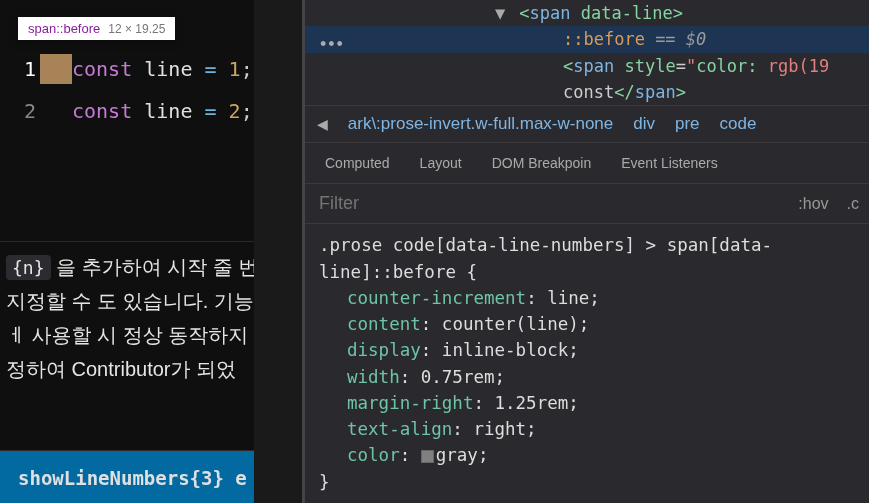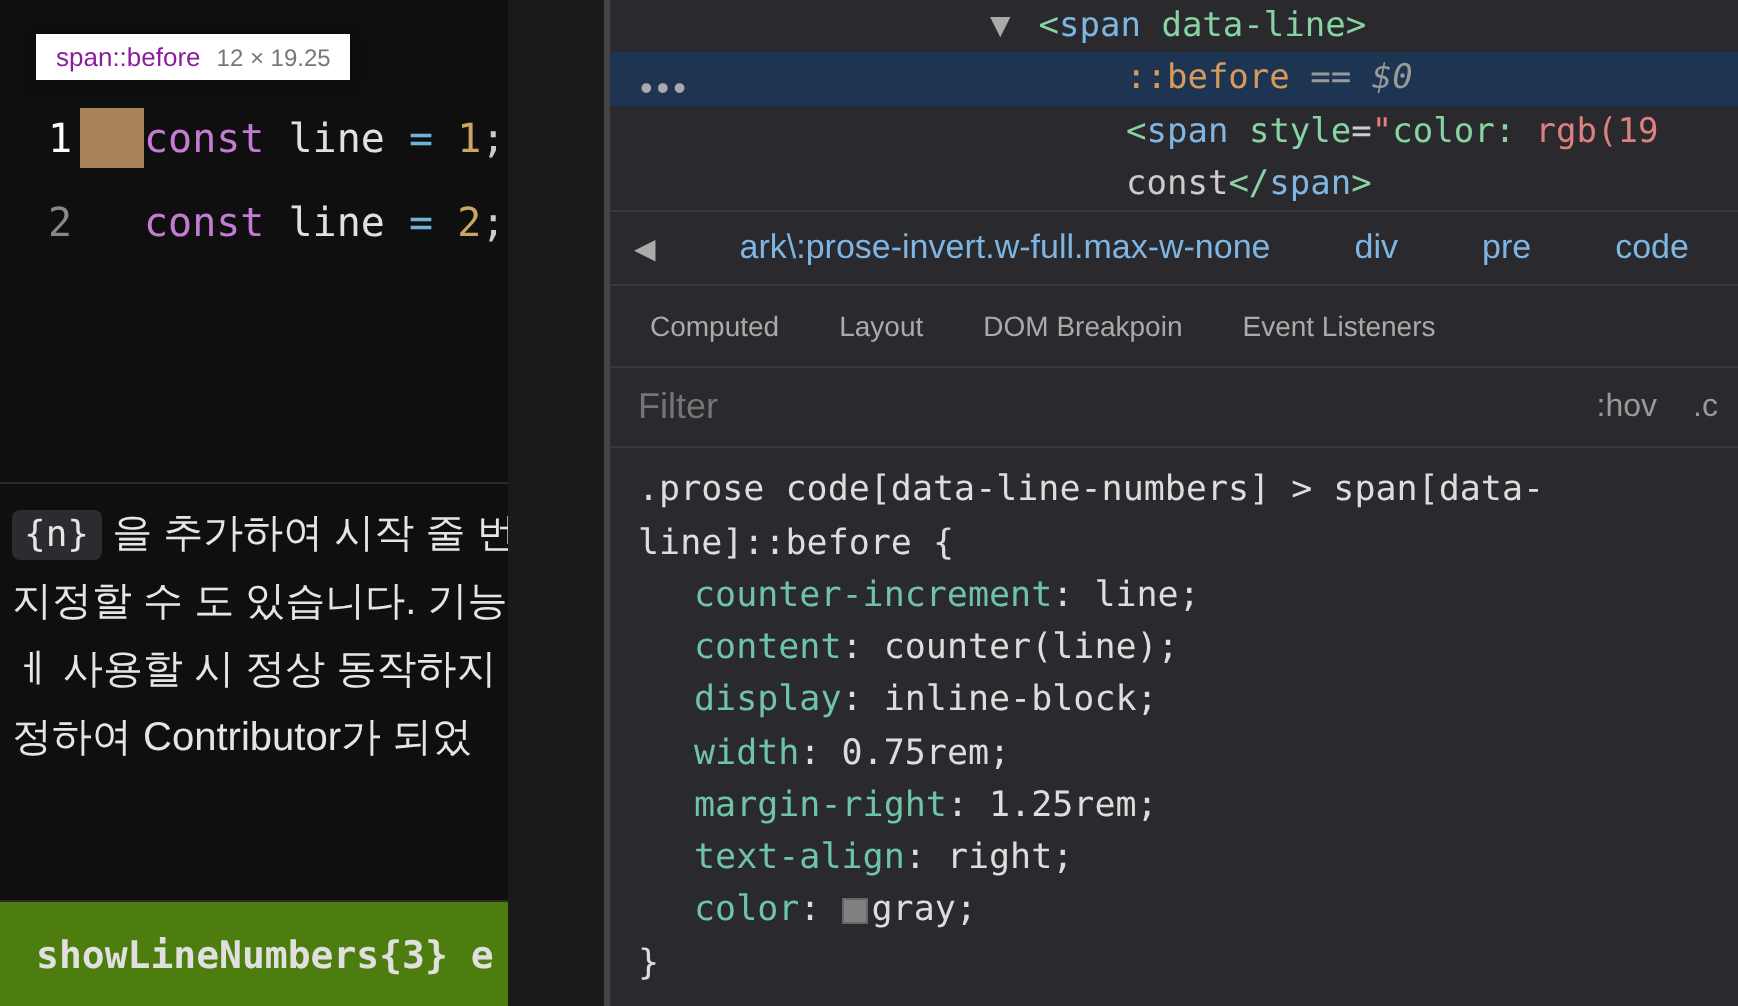--- a/index.html
+++ b/index.html
@@ -49,21 +49,21 @@
       border-top: 1px solid #2a2a2a;
       margin-top: 43px;
     }
     .prose-area .code-tag {
       background: #2c2c30; padding: 2px 6px; border-radius: 4px;
       font-family: Consolas, monospace; font-size: 18px;
     }
     .bottom-code {
       position: absolute; bottom: 0; left: 0;
       width: 302px; padding: 16px 18px 14px 18px;
-      background: #4d7c0f;
+      background: #0369a1;
       font-family: Consolas, monospace; font-size: 19px;
       font-weight: 600; color: #e0e0e0;
       border-top: 1px solid #2a2a2a;
     }
     .right-panel {
       position: absolute; left: 302px; top: 0;
       width: 567px; height: 503px;
       background: #2a2a2e;
       border-left: 3px solid #444;
     }
@@ -87,21 +87,21 @@
     .breadcrumb {
       display: flex; align-items: center; gap: 20px;
       padding: 8px 12px; font-size: 17px;
       background: #2a2a2e;
       border-top: 1px solid #3a3a3e;
       border-bottom: 1px solid #3a3a3e;
     }
     .breadcrumb .arrow {
       color: #aaa; cursor: pointer; font-size: 14px;
     }
-    .breadcrumb .crumb { color: #7fb5e3; cursor: pointer; white-space: nowrap; margin-left: 22px; }
+    .breadcrumb .crumb { color: #7fb5e3; cursor: pointer; white-space: nowrap; }
     .styles-tabs {
       display: flex; gap: 30px; padding: 12px 20px;
       font-size: 14px; color: #aaa;
       border-bottom: 1px solid #3a3a3e;
     }
     .styles-tabs .tab { cursor: pointer; white-space: nowrap; }
     .filter-row {
       display: flex; align-items: center;
       border-bottom: 1px solid #3a3a3e;
       padding: 0 10px; height: 40px;

